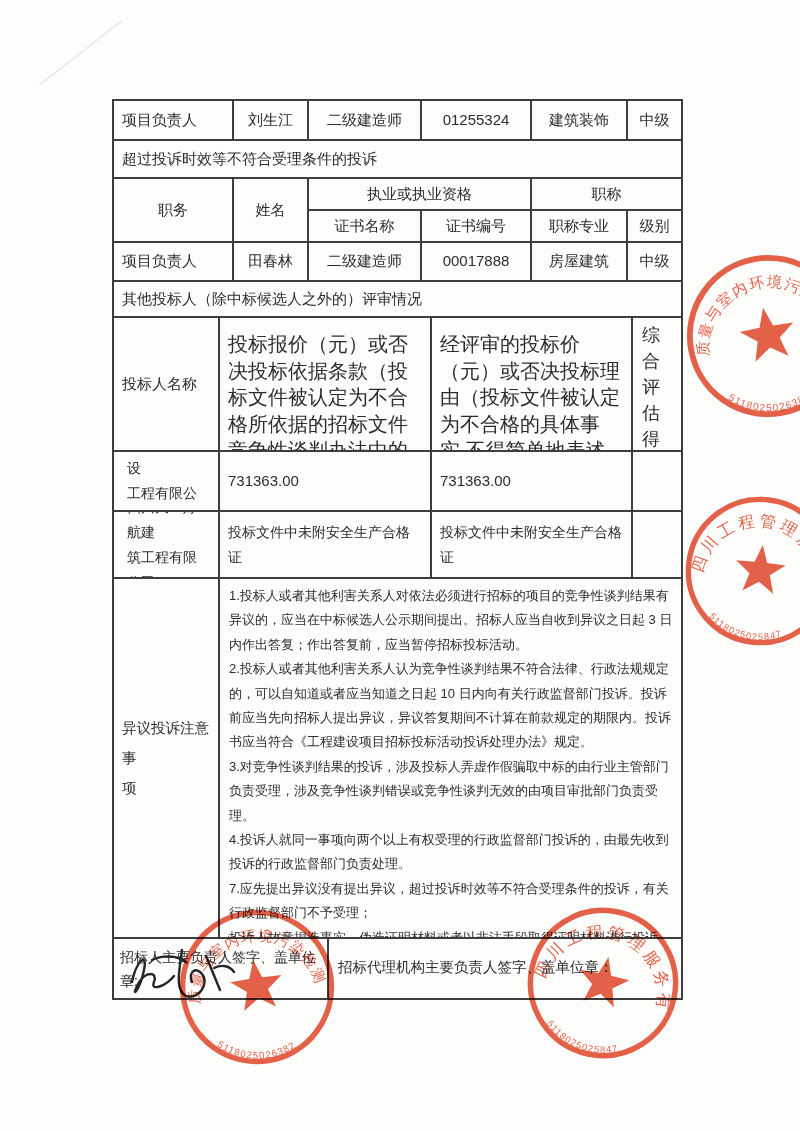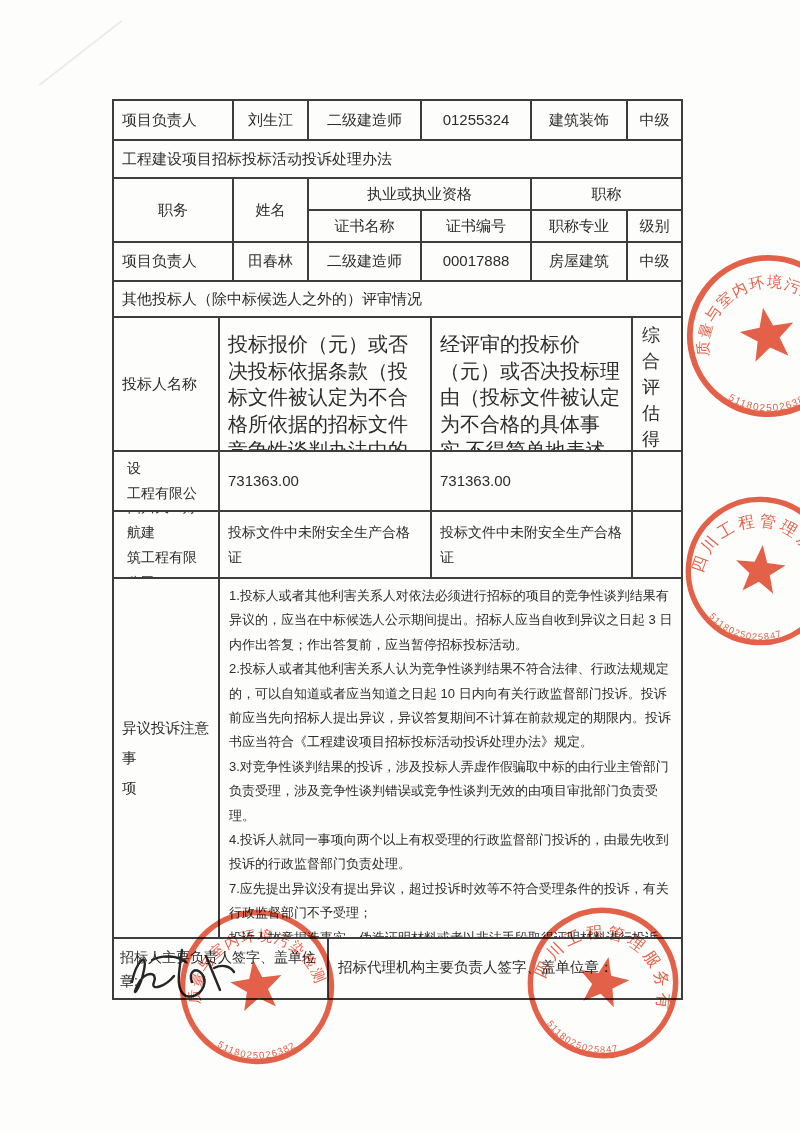--- a/index.html
+++ b/index.html
@@ -44,21 +44,21 @@
   <div class="doc-table">
 
     <div class="sec secA">
       <div class="cell">项目负责人</div>
       <div class="cell center">刘生江</div>
       <div class="cell center">二级建造师</div>
       <div class="cell center">01255324</div>
       <div class="cell center">建筑装饰</div>
       <div class="cell center last">中级</div>
 
-      <div class="cell span-all">工程建设项目招标投标活动投诉处理办法</div>
+      <div class="cell span-all">超过投诉时效等不符合受理条件的投诉</div>
 
       <div class="cell center rowspan2">职务</div>
       <div class="cell center rowspan2">姓名</div>
       <div class="cell center" style="grid-column:3 / span 2;">执业或执业资格</div>
       <div class="cell center last" style="grid-column:5 / span 2;">职称</div>
       <div class="cell center">证书名称</div>
       <div class="cell center">证书编号</div>
       <div class="cell center">职称专业</div>
       <div class="cell center last">级别</div>
 

